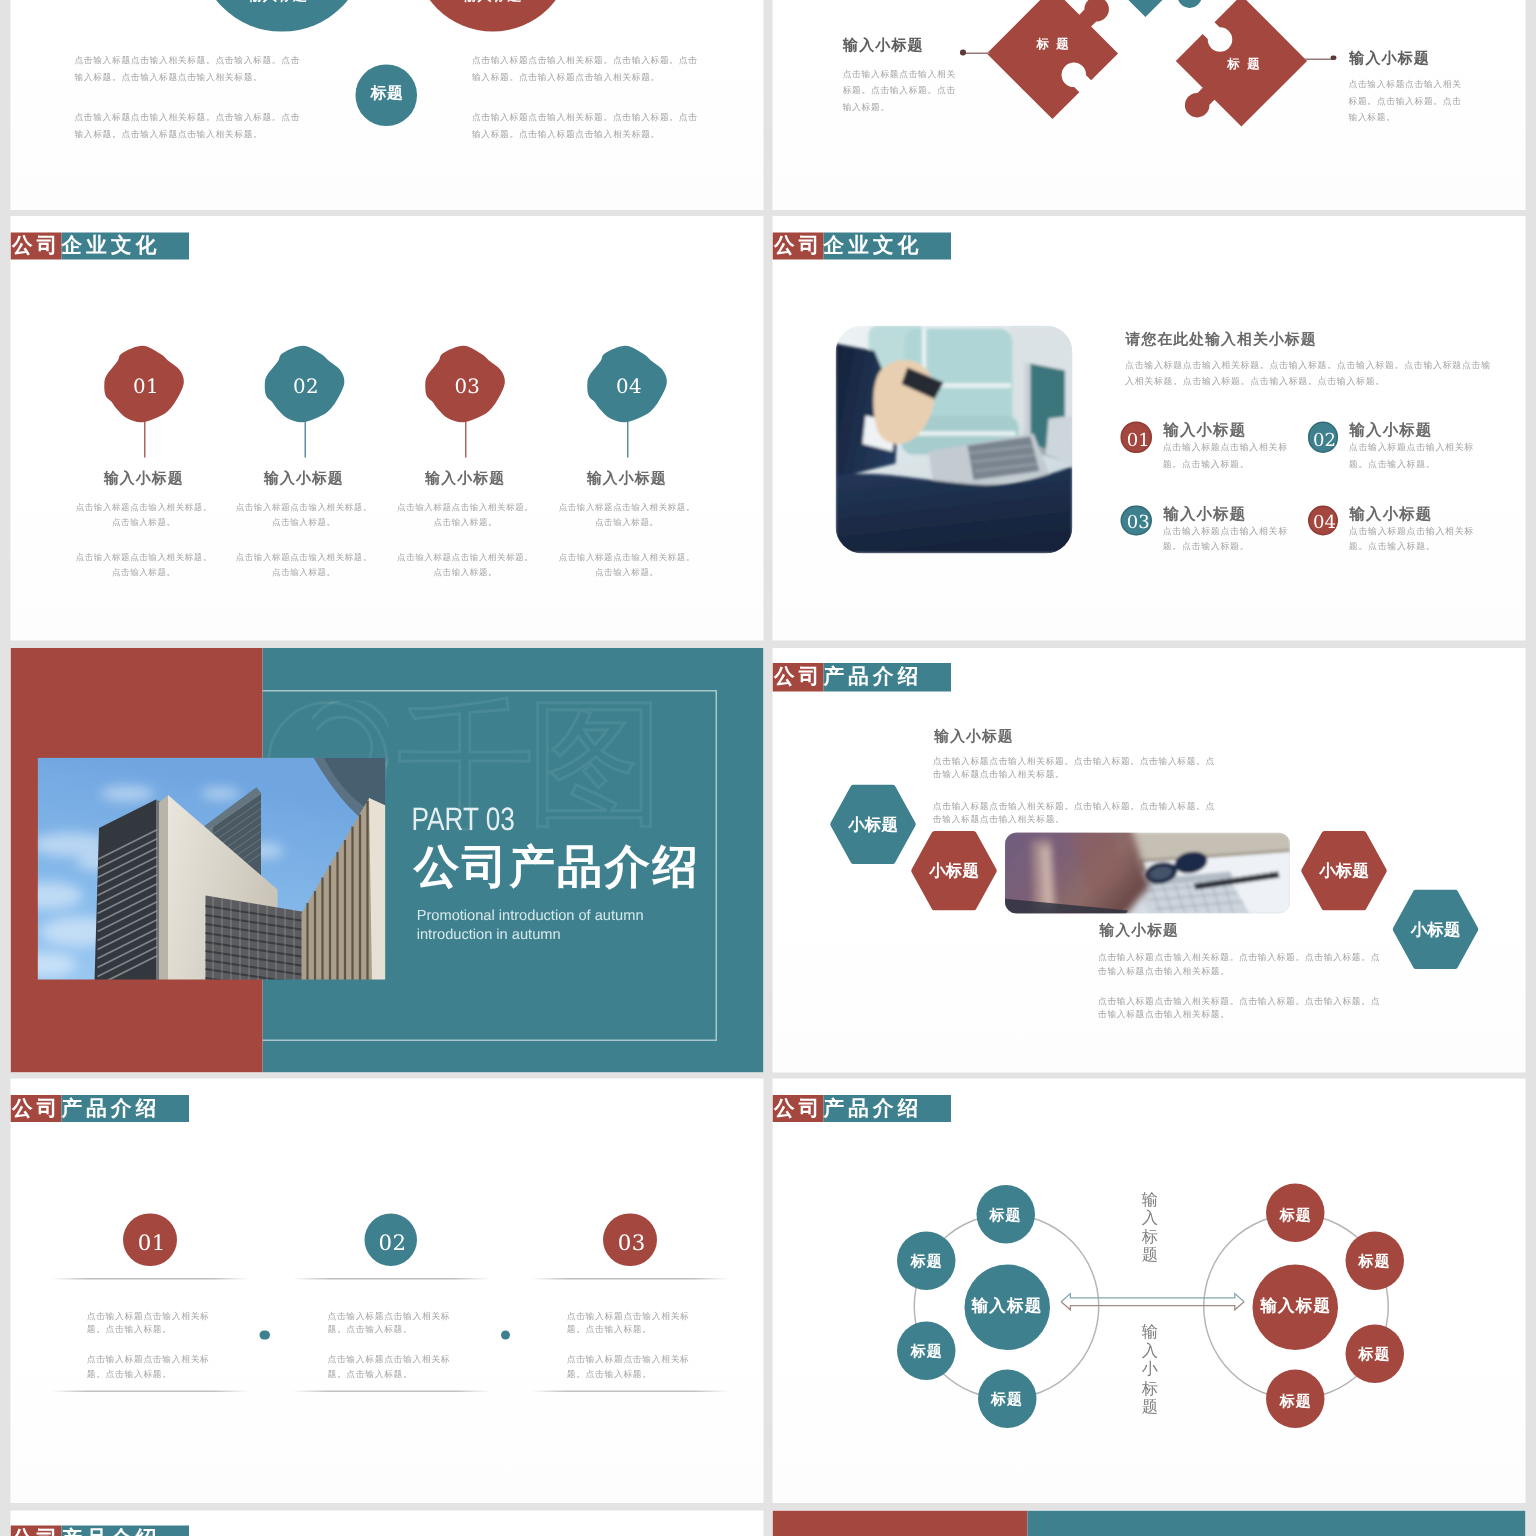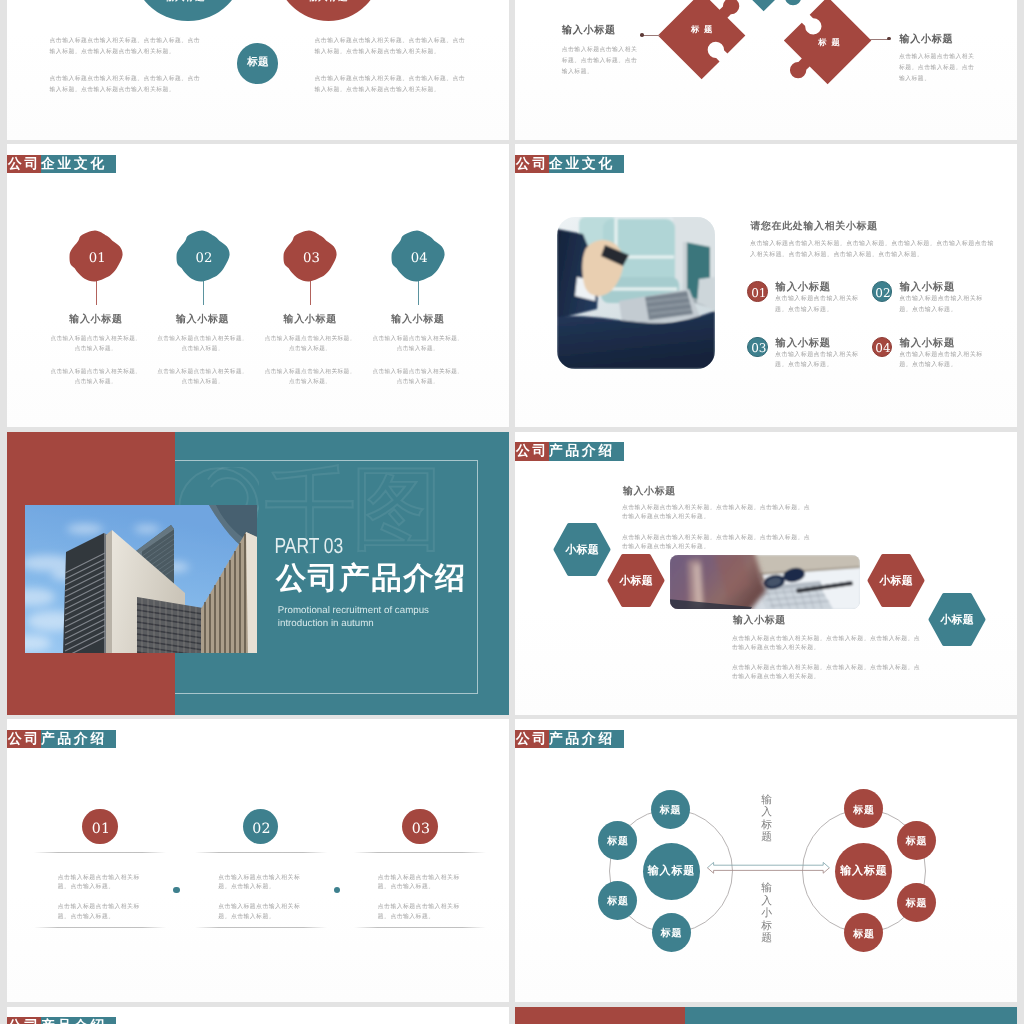--- a/index.html
+++ b/index.html
@@ -5,21 +5,21 @@
 html,body{margin:0;padding:0;}
 body{width:1024px;height:1024px;overflow:hidden;background:#e3e3e3;
   font-family:"Liberation Sans",sans-serif;text-rendering:geometricPrecision;-webkit-font-smoothing:antialiased;}
 #stage{position:relative;width:1024px;height:1024px;overflow:hidden;}
 .sl{position:absolute;width:502px;height:283px;overflow:hidden;
   background:linear-gradient(180deg,#ffffff 0%,#ffffff 62%,#fdfdfd 100%);}
 .hdr{position:absolute;left:0px;top:10.5px;white-space:nowrap;font-size:13.7px;
   font-weight:700;letter-spacing:2.8px;line-height:18.8px;height:18.8px;color:#fff;}
 .hdr span{display:inline-block;height:18.8px;vertical-align:top;}
 .hdr .a{background:#a4473f;padding-left:1px;}
-.hdr .b{background:#3e808e;padding-right:9px;}
+.hdr .b{background:#3e808e;padding-right:19px;}
 .abs{position:absolute;}
 .bd{color:#a2a2a2;}
 .circ{border-radius:50%;display:flex;align-items:center;justify-content:center;}
 .c-teal{background:#3e808e;} .c-red{background:#a4473f;}
 .cl-lbl{color:#fff;font-size:9.3px;font-weight:700;line-height:11px;letter-spacing:.7px;text-indent:.7px;text-align:center;}
 .s1t{font-size:5.83px;line-height:10.9px;letter-spacing:.44px;}
 
 .pz{line-height:0;}
 .pz-lbl{text-align:center;line-height:11px;height:11px;color:#fff;font-size:8.3px;font-weight:700;letter-spacing:1.3px;text-indent:1.3px;}
 .lead{height:1px;background:#9a7a78;}
@@ -360,21 +360,21 @@
               <line x1="200" y1="63" x2="200" y2="150"></line>
               <line x1="205" y1="55" x2="205" y2="150"></line>
               <line x1="210" y1="46" x2="210" y2="150"></line>
               <line x1="215" y1="38" x2="215" y2="150"></line>
               <line x1="220" y1="29" x2="220" y2="150"></line>
             </g>
 </g>
 </svg></div>
 <div class="abs s5part" style="left:267.4px;top:104.6px;">PART 03</div>
 <div class="abs s5ttl" style="left:269px;top:132px;">公司产品介绍</div>
-<div class="abs s5sub" style="left:270.8px;top:174.2px;">Promotional recruitment of campus</div>
+<div class="abs s5sub" style="left:270.8px;top:174.2px;">Promotional introduction of autumn</div>
 <div class="abs s5sub" style="left:270.8px;top:187.9px;">introduction in autumn</div>
 </div>
 <div class="sl" style="left:515px;top:431.5px;">
 <div class="hdr"><span class="a">公司</span><span class="b">产品介绍</span></div>
 <div class="abs s6ttl" style="left:107.9px;top:54.6px;">输入小标题</div>
 <div class="abs bd s6bd" style="left:106.9px;top:72.9px;width:190px;">点击输入标题点击输入相关标题。点击输入标题。点击输入标题。点击输入标题点击输入相关标题。</div>
 <div class="abs bd s6bd" style="left:106.9px;top:102.5px;width:190px;">点击输入标题点击输入相关标题。点击输入标题。点击输入标题。点击输入标题点击输入相关标题。</div>
 <div class="abs hex" style="left:38px;top:91.0px;"><svg width="58" height="53" viewBox="0 0 58 53">
           <path d="M16,2 H42 L55.5,26.5 L42,51 H16 L2.5,26.5 Z" fill="#3e808e" stroke="#3e808e" stroke-width="4" stroke-linejoin="round"></path>
         </svg><span class="hex-lbl">小标题</span></div>

